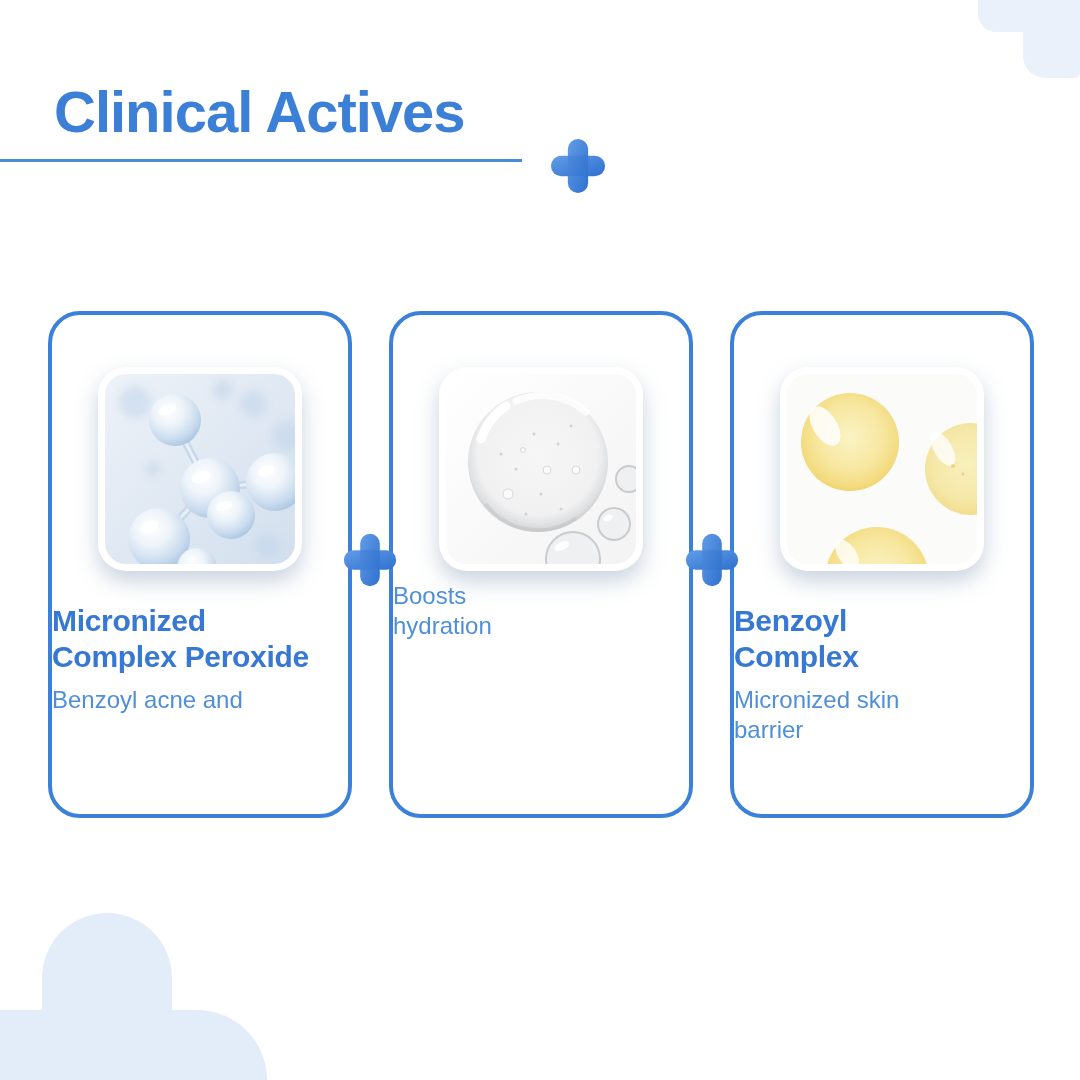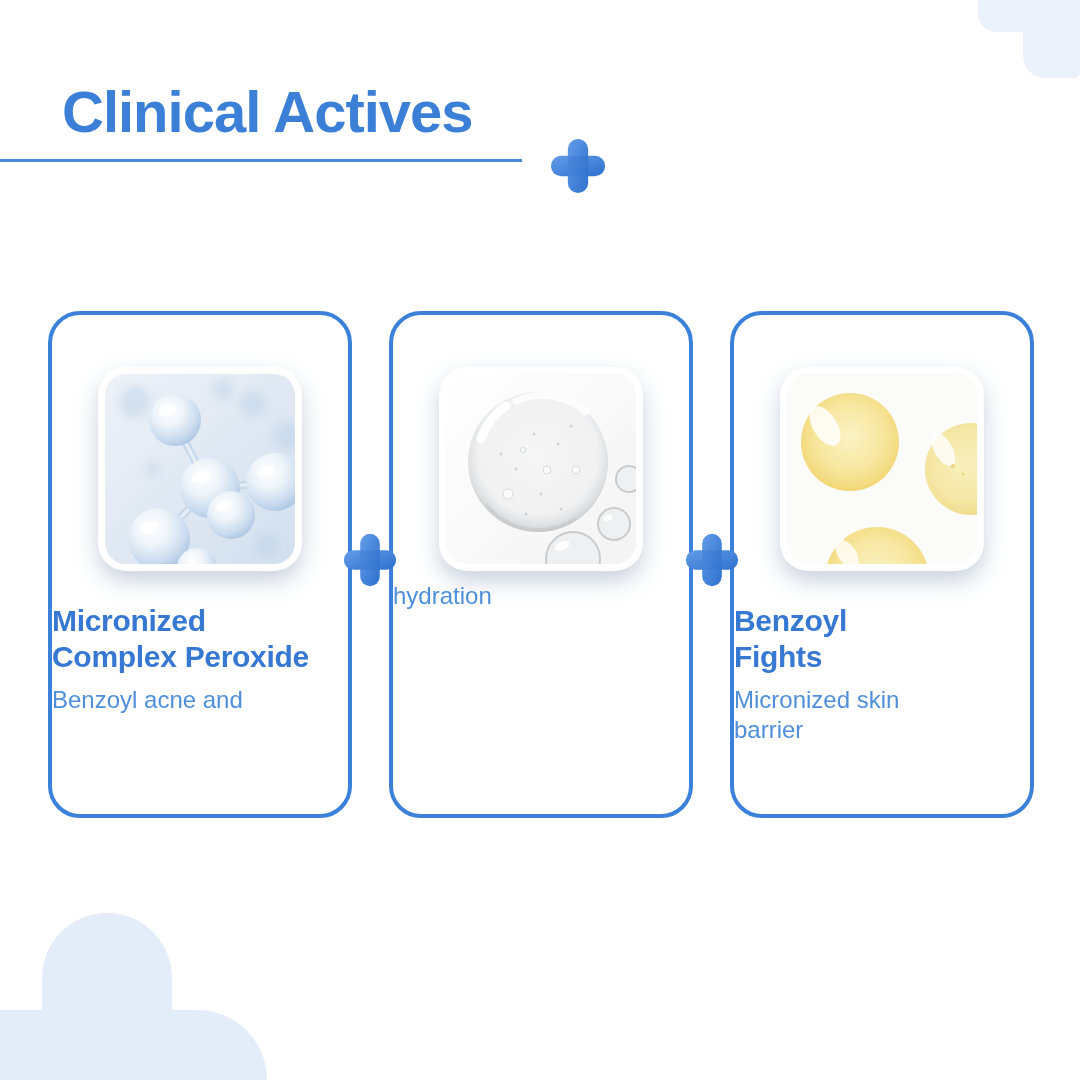--- a/index.html
+++ b/index.html
@@ -11,21 +11,21 @@
   .decor-tr-a{position:absolute;right:0;top:0;width:102px;height:32px;
     background:var(--decor-light-blue,#eaf1fb);border-bottom-left-radius:18px;}
   .decor-tr-b{position:absolute;right:0;top:30px;width:57px;height:48px;
     background:var(--decor-light-blue,#eaf1fb);border-bottom-left-radius:22px;border-bottom-right-radius:6px;}
   .decor-bl-vert{position:absolute;left:42px;bottom:0;width:130px;height:167px;
     background:#e3edf9;border-radius:65px 65px 0 0;}
   .decor-bl-horiz{position:absolute;left:0;bottom:0;width:267px;height:70px;
     background:#e3edf9;border-top-right-radius:70px;}
   
   .page-title{
-    position:absolute;left:62px;top:82px;margin:0;
+    position:absolute;left:54px;top:82px;margin:0;
     font-size:58px;line-height:60px;font-weight:bold;letter-spacing:-1px;
     color:var(--title-blue,#3b7fd6);
   }
   .title-underline{position:absolute;left:0;top:159px;width:522px;height:3px;
     background:#4a8bda;}
   .plus{position:absolute;}
   .plus-header{left:549px;top:137px;width:58px;height:58px;}
   .plus-gap-1{left:342px;top:532px;width:56px;height:56px;z-index:5;}
   .plus-gap-2{left:684px;top:532px;width:56px;height:56px;z-index:5;}
   
@@ -176,20 +176,21 @@
           <g>
             <circle cx="183" cy="105" r="13" fill="#eff0f1" stroke="#c9cbcd" stroke-width="2"></circle>
             <circle cx="168" cy="150" r="16" fill="#eff0f1" stroke="#c9cbcd" stroke-width="2"></circle>
             <ellipse cx="162" cy="144" rx="5" ry="3" fill="#ffffff" opacity="0.9" transform="rotate(-25 162 144)"></ellipse>
             <circle cx="127" cy="185" r="27" fill="#eff0f1" stroke="#c9cbcd" stroke-width="2"></circle>
             <ellipse cx="116" cy="172" rx="8" ry="4" fill="#ffffff" opacity="0.9" transform="rotate(-25 116 172)"></ellipse>
           </g>
         </svg>
       </div>
       <div class="card-sub">
+        <div>Boosts</div>
         <div>hydration</div>
       </div>
     </div>
 
     <div class="card">
       <div class="img-frame">
         <svg width="190" height="190" viewBox="0 0 190 190">
           <defs>
             <radialGradient id="yel1" cx="0.5" cy="0.45" r="0.6">
               <stop offset="0" stop-color="#faf3c4"></stop>
@@ -209,21 +210,21 @@
           <circle cx="184" cy="95" r="46" fill="url(#yel2)"></circle>
           <ellipse cx="156" cy="75" rx="9" ry="19" fill="#ffffff" opacity="0.8" transform="rotate(-30 156 75)"></ellipse>
           <circle cx="166" cy="92" r="2" fill="#e6c868" opacity="0.7"></circle>
           <circle cx="176" cy="100" r="1.5" fill="#e6c868" opacity="0.7"></circle>
           <circle cx="90" cy="205" r="52" fill="url(#yel1)"></circle>
           <ellipse cx="60" cy="180" rx="9" ry="16" fill="#ffffff" opacity="0.8" transform="rotate(-35 60 180)"></ellipse>
         </svg>
       </div>
       <div class="card-title">
         <div>Benzoyl</div>
-        <div>Fights</div>
+        <div>Complex</div>
       </div>
       <div class="card-sub">
         <div>Micronized skin</div>
         <div>barrier</div>
       </div>
     </div>
 
   </div>
 
   <svg class="plus plus-gap-1" viewBox="0 0 60 60">

